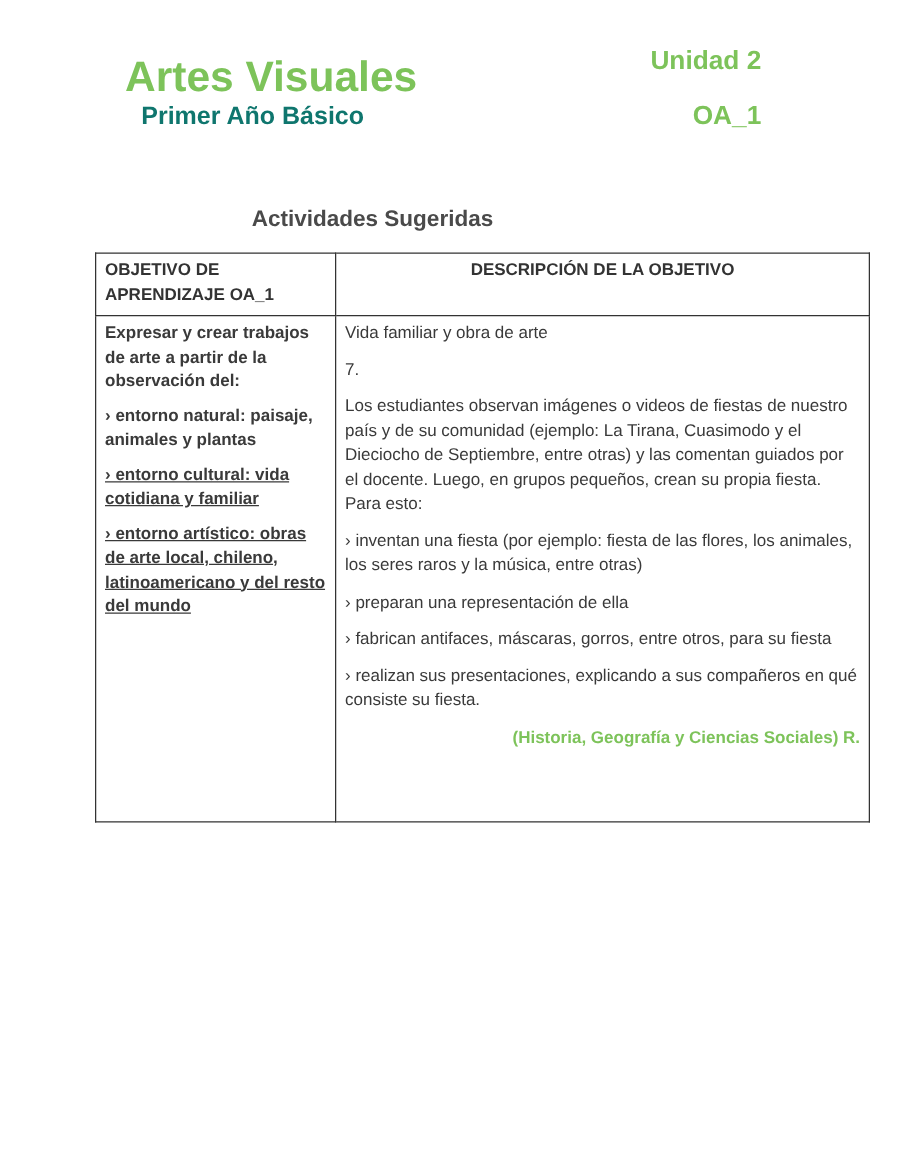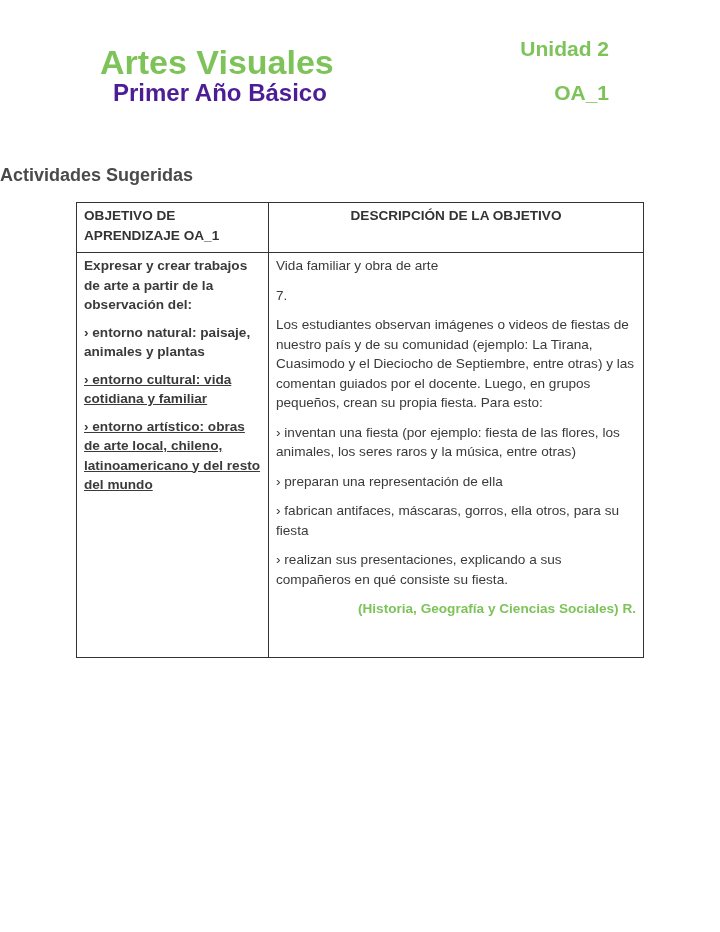--- a/index.html
+++ b/index.html
@@ -1,22 +1,22 @@
 <!DOCTYPE html>
 <html><head>
 <meta charset="utf-8">
 <style>
   html, body { margin: 0; padding: 0; background: #ffffff; }
   body { width: 720px; height: 932px; position: relative; overflow: hidden; font-family: "Liberation Sans", sans-serif; color: #262626; }
   .title-main { position: absolute; left: 100px; top: 40px; font-size: 34px; font-weight: bold; color: #7dc35a; line-height: 44px; text-align: right; }
-  .title-sub { position: absolute; left: 113px; top: 80px; font-size: 24px; font-weight: bold; color: #4c1d95; line-height: 26px; }
+  .title-sub { position: absolute; left: 113px; top: 80px; font-size: 20px; font-weight: bold; color: #0f766e; line-height: 26px; }
   .unit { position: absolute; right: 111px; top: 36px; font-size: 21px; font-weight: bold; color: #7dc35a; line-height: 26px; text-align: right; }
   .oa { position: absolute; right: 111px; top: 80px; font-size: 21px; font-weight: bold; color: #7dc35a; line-height: 26px; text-align: left; }
-  .section-title { position: absolute; left: 0; width: 596px; top: 165px; font-size: 18px; font-weight: bold; color: #4a4a4a; }
-  table { position: absolute; left: 76px; top: 202px; width: 568px; border-collapse: collapse; }
+  .section-title { position: absolute; left: 0; width: 596px; top: 165px; text-align: center; font-size: 18px; font-weight: bold; color: #4a4a4a; }
+  table { position: absolute; left: 76px; top: 202px; width: 620px; border-collapse: collapse; }
   td { border: 1.5px solid #333; vertical-align: top; font-size: 13.6px; line-height: 19.5px; padding: 3px 7px; }
   .col1 { width: 177px; }
   .hdr td { height: 43px; color: #333; }
   .hdr .c2 { text-align: center; font-weight: bold; }
   .hdr .c1 { font-weight: bold; }
   .body td { height: 398px; margin-left: 39px; }
   .left p { margin: 0 0 8px 0; font-weight: bold; color: #3a3a3a; }
   .left .u { text-decoration: underline; }
   .right p { margin: 0 0 10px 0; color: #3a3a3a; }
   .right .b { font-weight: normal; }
@@ -44,19 +44,19 @@
       <p>› entorno natural: paisaje, animales y plantas</p>
       <p class="u">› entorno cultural: vida cotidiana y familiar</p>
       <p class="u">› entorno artístico: obras de arte local, chileno, latinoamericano y del resto del mundo</p>
     </td>
     <td class="right">
       <p class="b">Vida familiar y obra de arte</p>
       <p class="b">7.</p>
       <p>Los estudiantes observan imágenes o videos de fiestas de nuestro país y de su comunidad (ejemplo: La Tirana, Cuasimodo y el Dieciocho de Septiembre, entre otras) y las comentan guiados por el docente. Luego, en grupos pequeños, crean su propia fiesta. Para esto:</p>
       <p>› inventan una fiesta (por ejemplo: fiesta de las flores, los animales, los seres raros y la música, entre otras)</p>
       <p>› preparan una representación de ella</p>
-      <p>› fabrican antifaces, máscaras, gorros, ella otros, para su fiesta</p>
+      <p>› fabrican antifaces, máscaras, gorros, entre otros, para su fiesta</p>
       <p>› realizan sus presentaciones, explicando a sus compañeros en qué consiste su fiesta.</p>
       <p class="g">(Historia, Geografía y Ciencias Sociales) R.</p>
     </td>
   </tr>
 </tbody>
   </table>
 
 </body></html>

